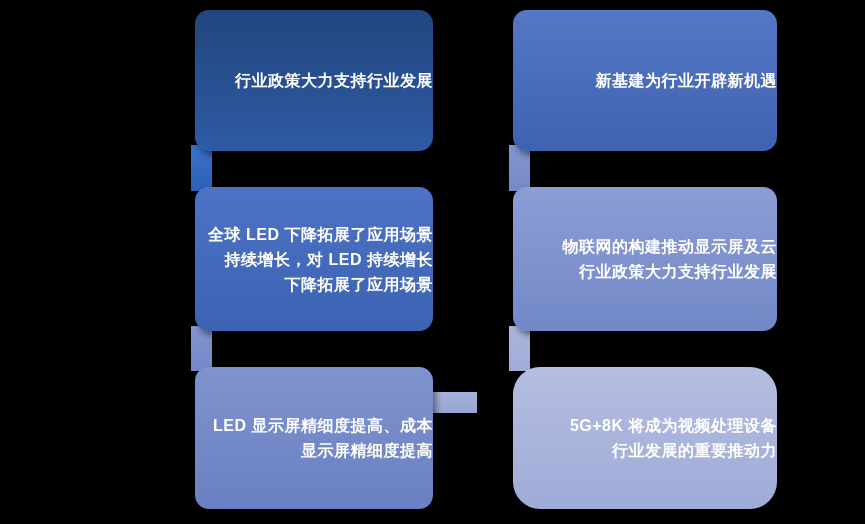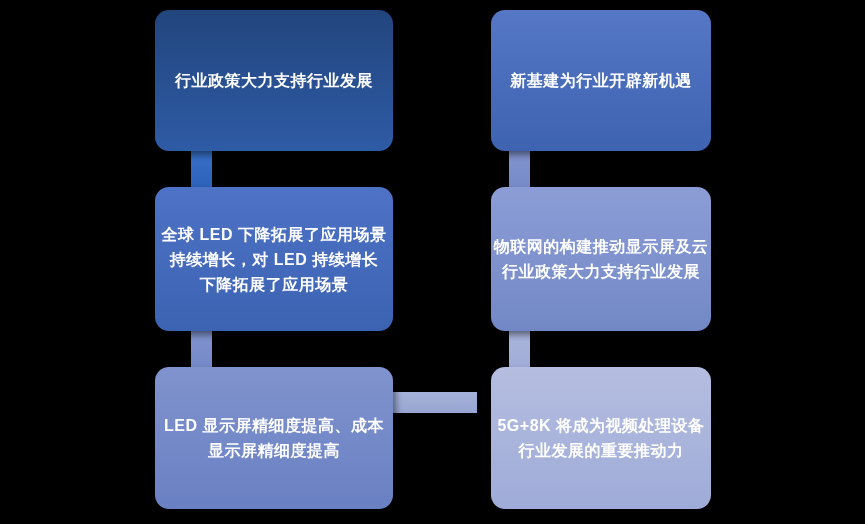--- a/index.html
+++ b/index.html
@@ -13,36 +13,37 @@
     height: 524px;
     background: #000000;
     overflow: hidden;
     font-family: "Liberation Sans", "DejaVu Sans", sans-serif;
   }
   .node {
     position: absolute;
     border-radius: 14px;
     display: flex;
     flex-direction: column;
-    align-items: center;
+    align-items: flex-end;
     justify-content: center;
     z-index: 2;
     box-shadow: 3px 4px 6px rgba(0,0,0,0.45);
+    margin-left: 40px;
   }
   .node .line {
     color: #ffffff;
     font-size: 16px;
     font-weight: bold;
     letter-spacing: 0.5px;
     line-height: 25px;
     text-align: center;
     white-space: nowrap;
   }
   .col-left  { left: 155px; width: 238px; }
-  .col-right { left: 491px; width: 220px; }
+  .col-right { left: 473px; width: 264px; }
   .row-1 { top: 10px;  height: 141px; }
   .row-2 { top: 187px; height: 144px; }
   .row-3 { top: 367px; height: 142px; }
   .connector {
     position: absolute;
     z-index: 1;
   }
   .conn-v { width: 21px; }
   .conn-left-1  { left: 191px; top: 145px; height: 46px; }
   .conn-left-2  { left: 191px; top: 326px; height: 45px; }
@@ -78,18 +79,18 @@
   <div class="node col-right row-2" style="background: linear-gradient(rgb(140, 157, 214), rgb(114, 136, 198));">
     <div class="line">物联网的构建推动显示屏及云</div>
     <div class="line">行业政策大力支持行业发展</div>
   </div>
 
   <div class="node col-left row-3" style="background: linear-gradient(rgb(128, 147, 206), rgb(105, 128, 194));">
     <div class="line">LED 显示屏精细度提高、成本</div>
     <div class="line">显示屏精细度提高</div>
   </div>
 
-  <div class="node col-right row-3" style="background: linear-gradient(rgb(181, 190, 224), rgb(159, 171, 216));">
+  <div class="node col-right row-3" style="background: linear-gradient(rgb(181, 190, 224), rgb(159, 171, 216)); border-radius: 27px;">
     <div class="line">5G+8K 将成为视频处理设备</div>
     <div class="line">行业发展的重要推动力</div>
   </div>
 
 </div>
 
 </body></html>

